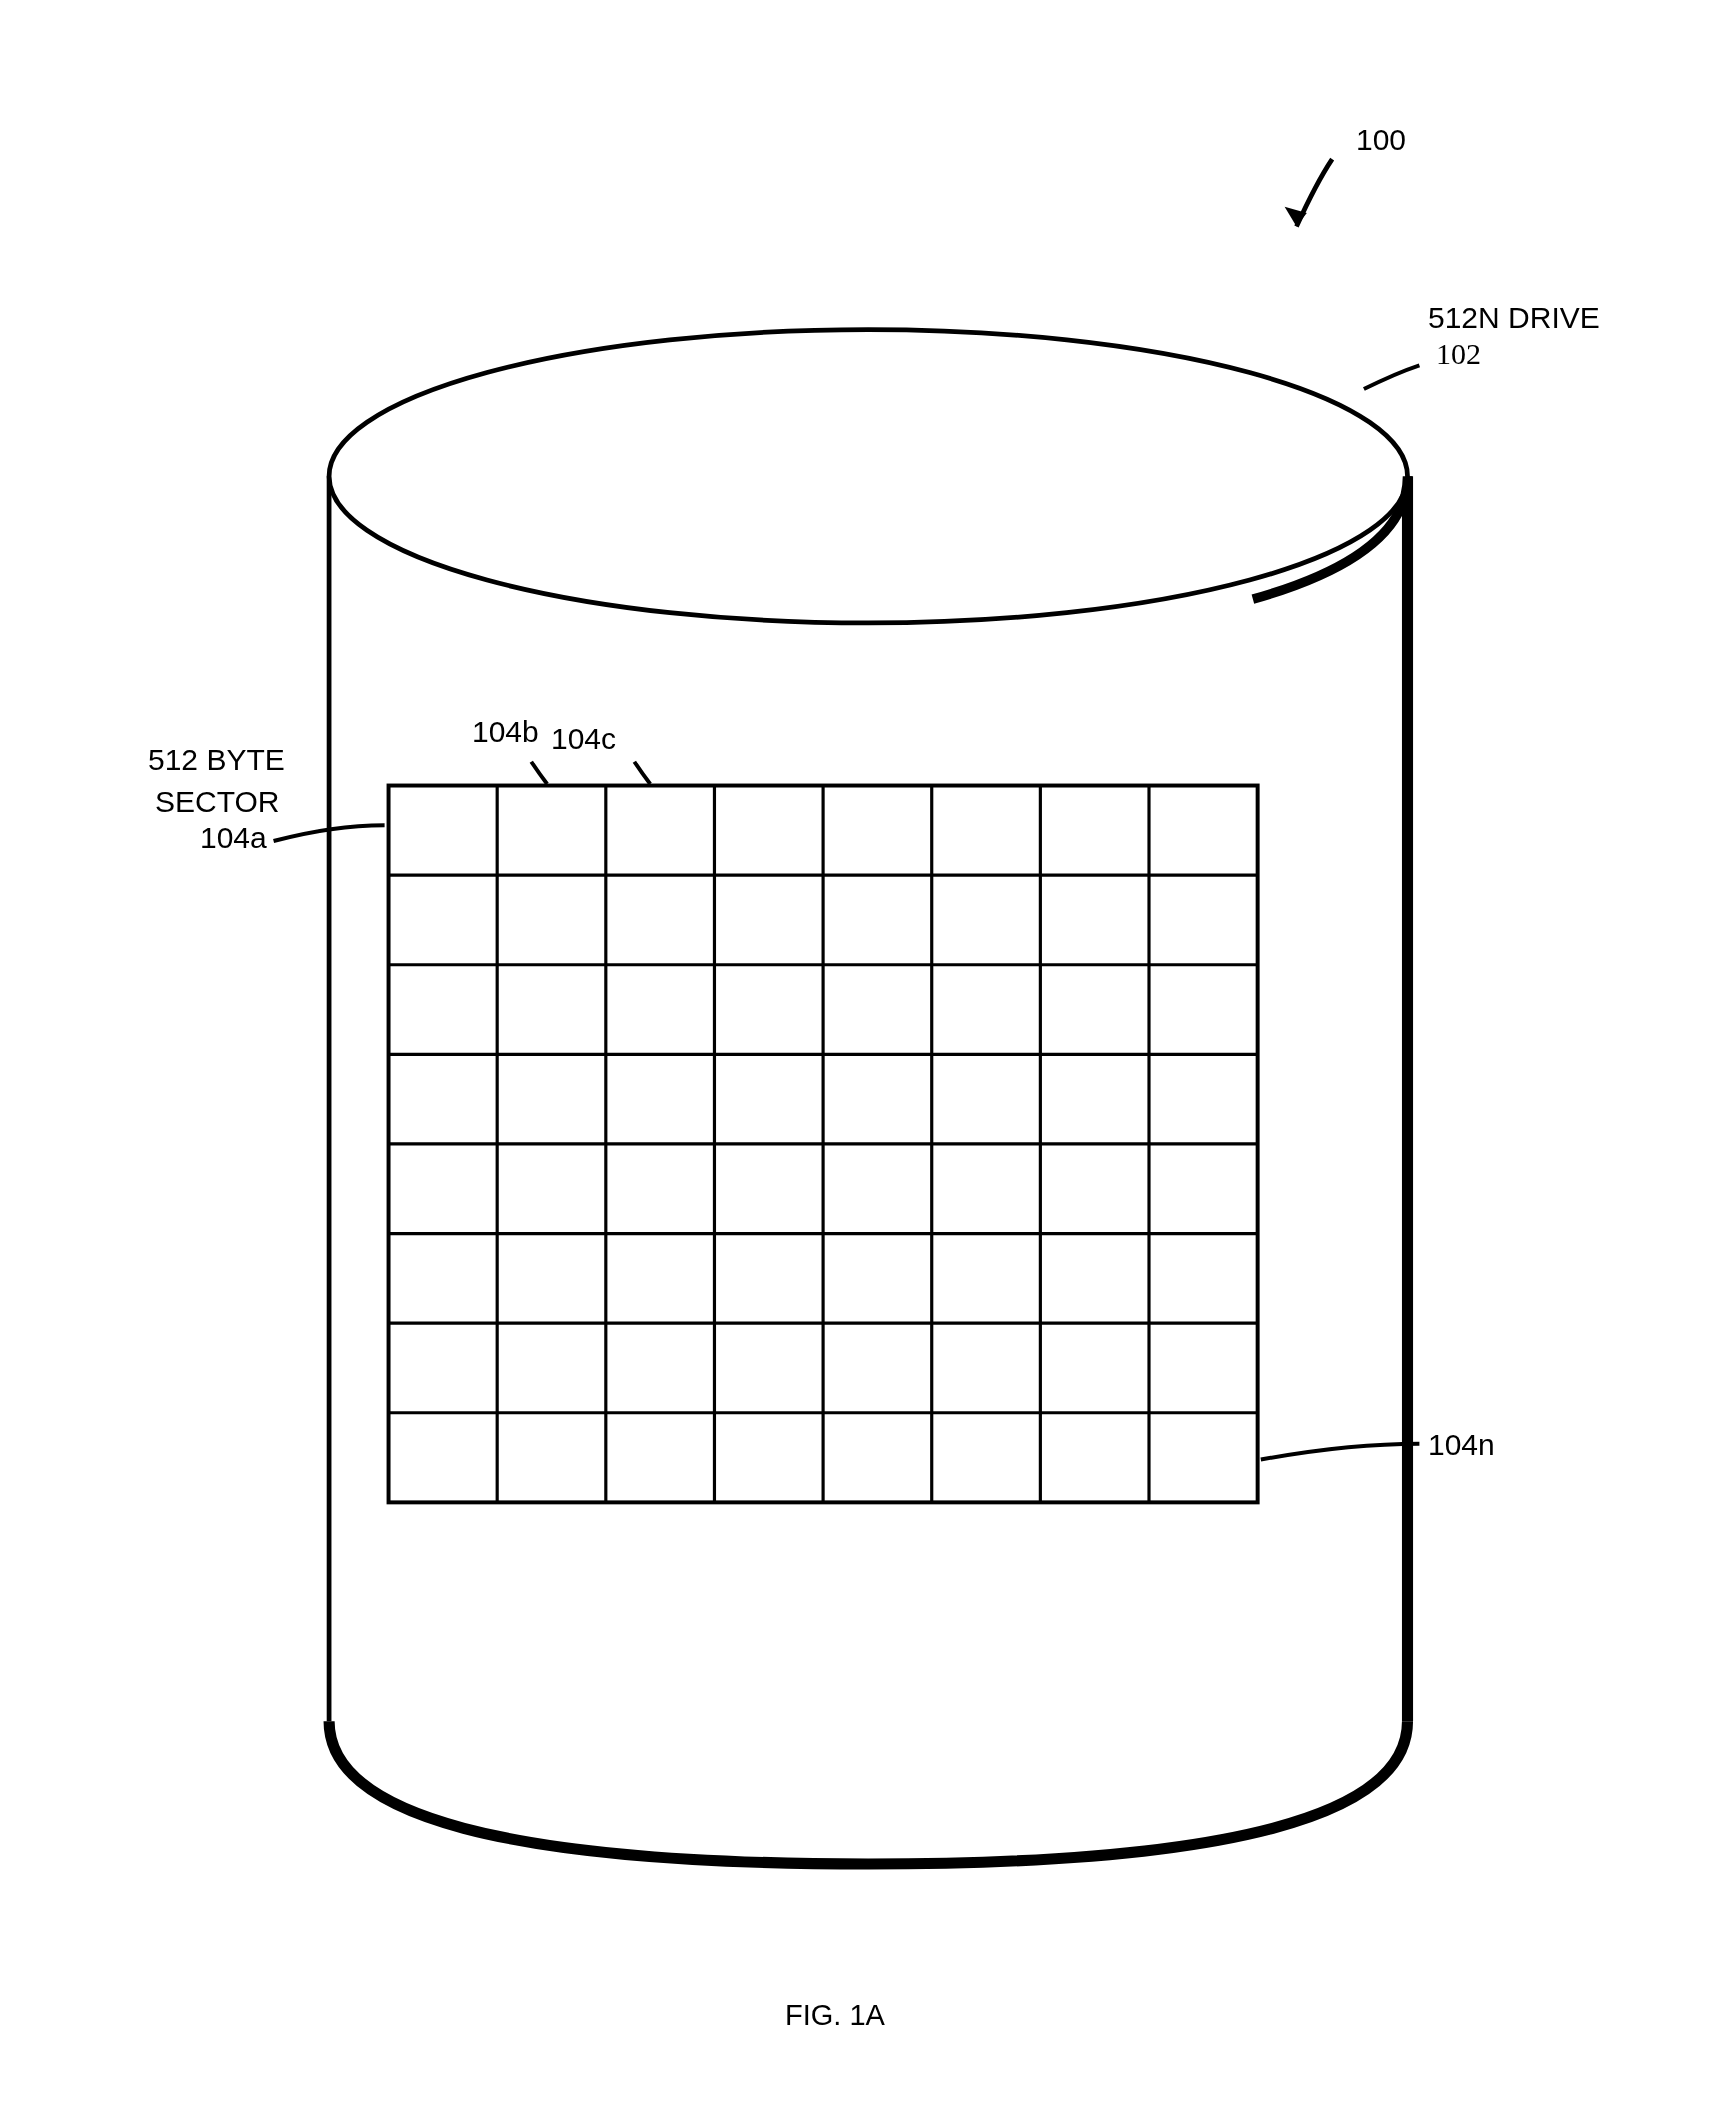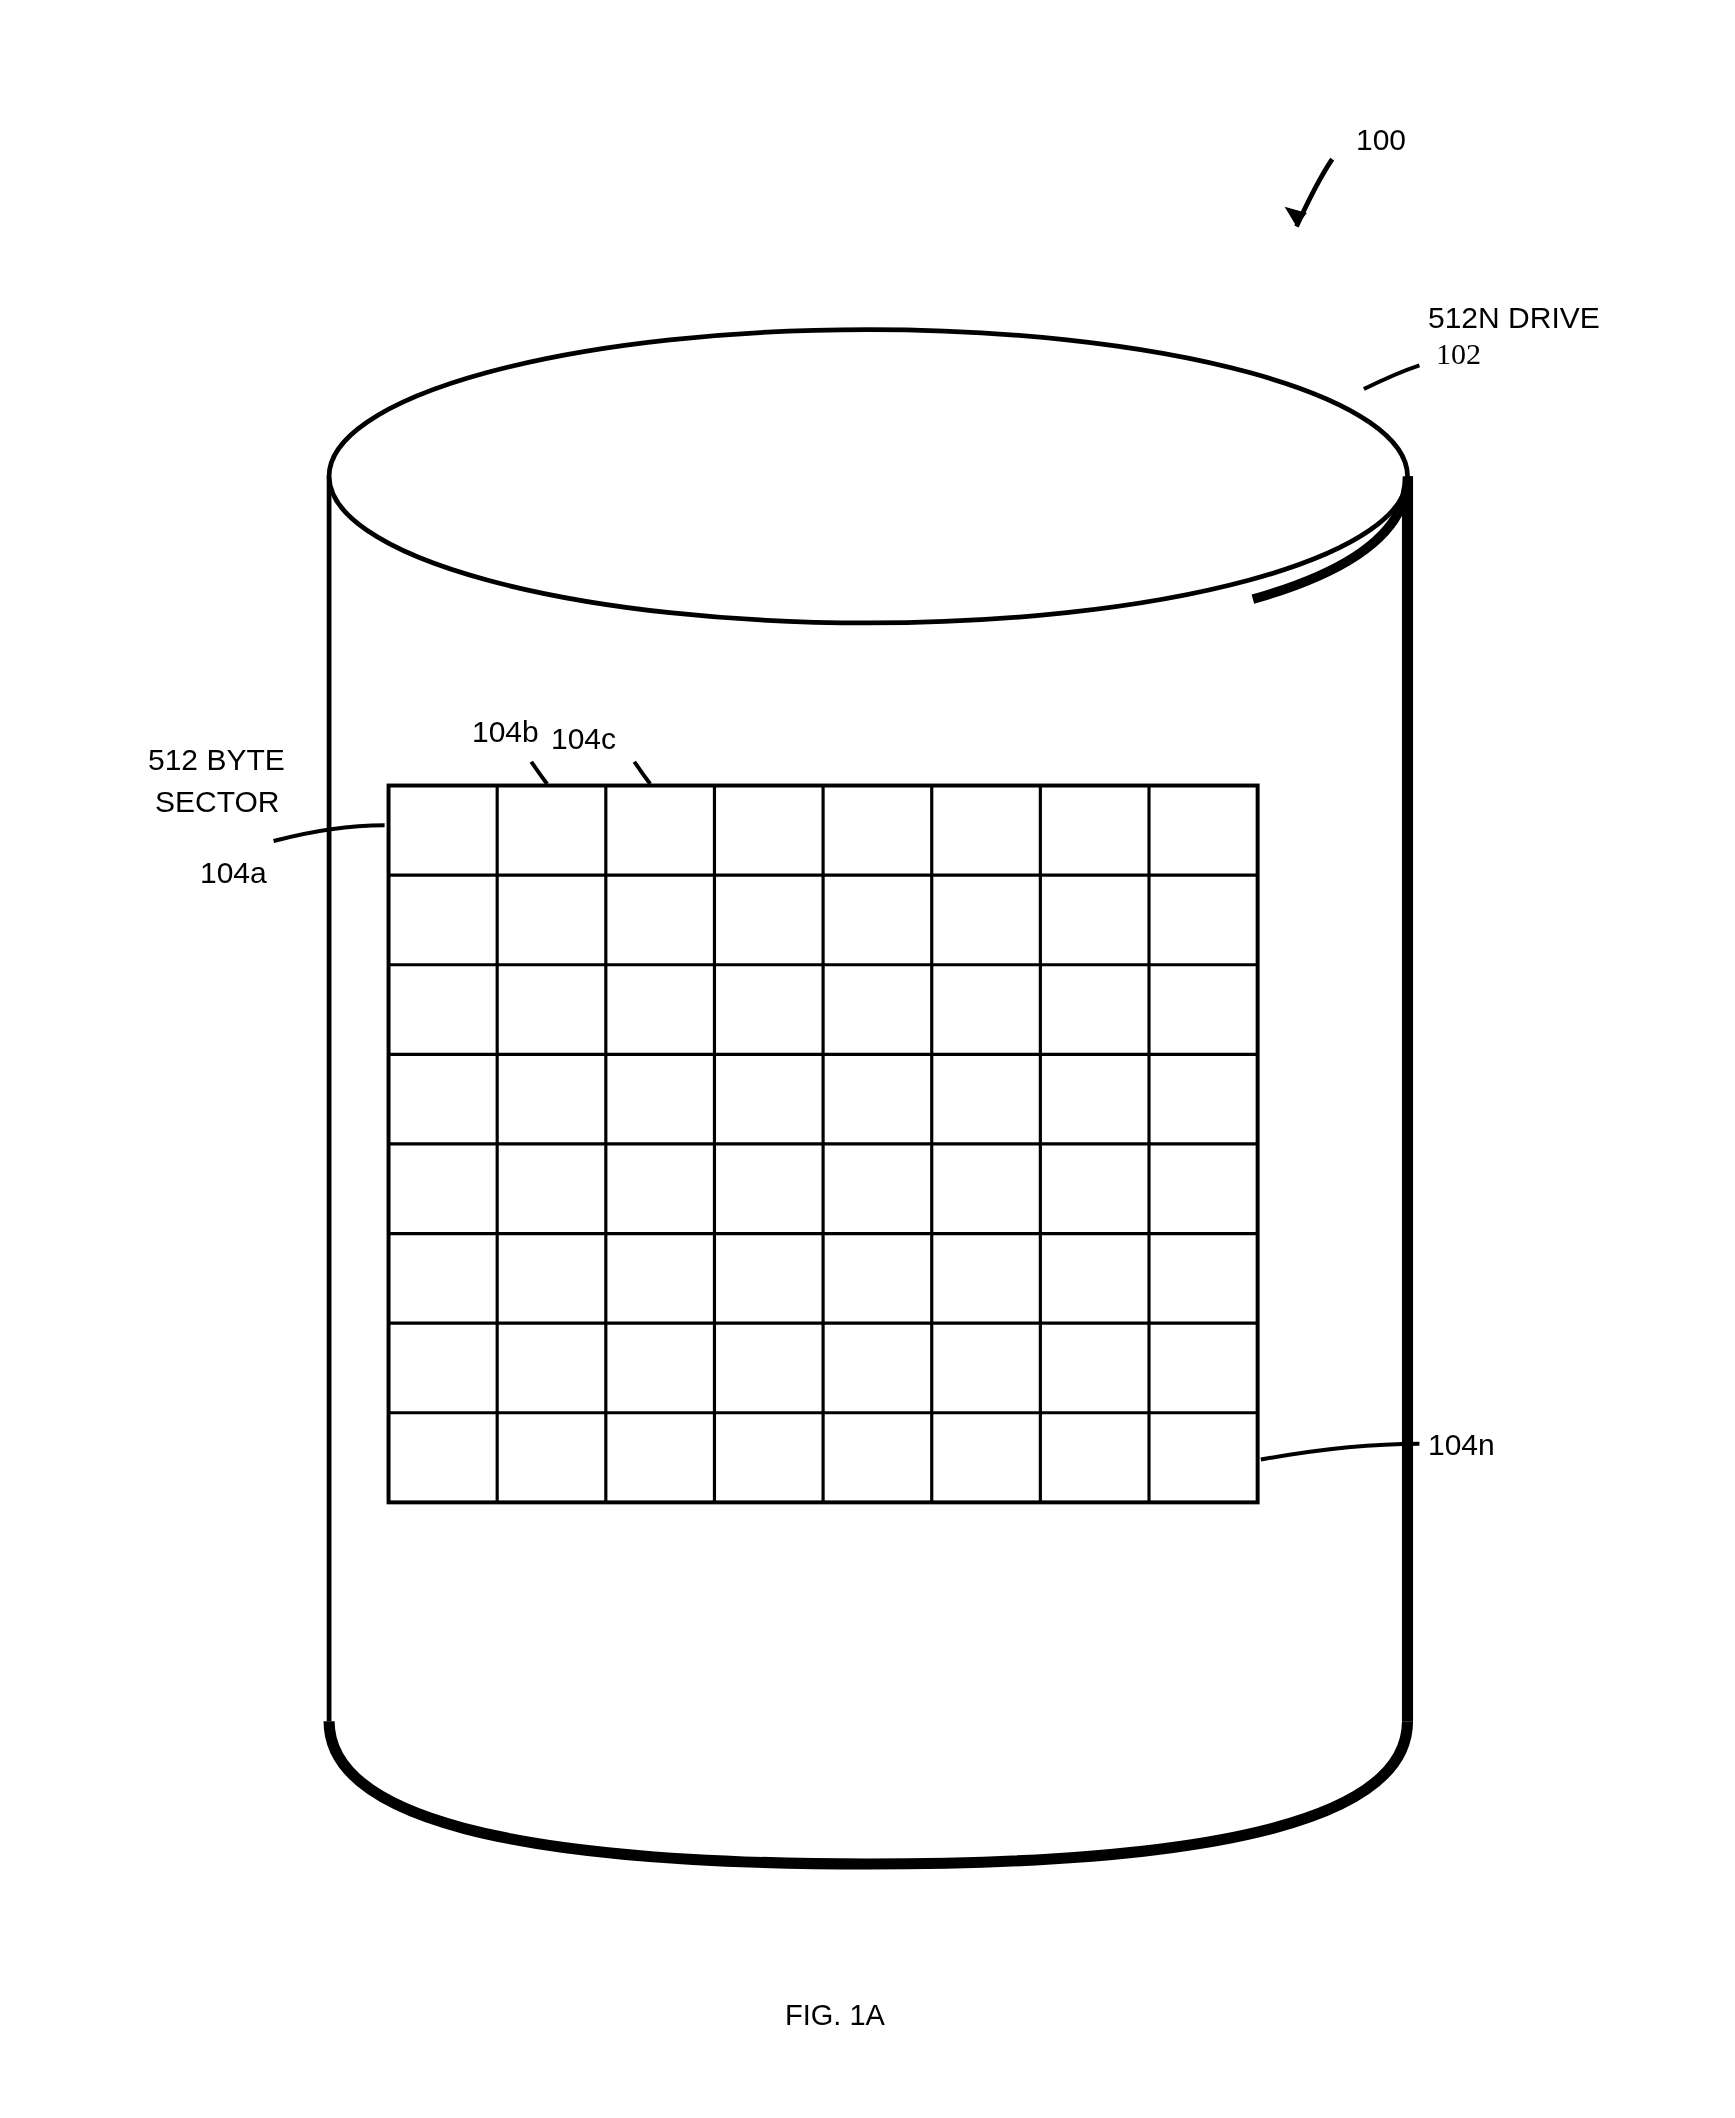--- a/index.html
+++ b/index.html
@@ -97,21 +97,21 @@
 
   </svg>
 
   <div class="label" style="left:1348px; top:123px;margin-left:8px;">100</div>
 
   <div class="label" style="left:1428px; top:301px;">512N DRIVE</div>
   <div class="label" style="left:1436px; top:337px;font-family:Liberation Serif, serif;">102</div>
 
   <div class="label" style="left:148px; top:743px; text-align:left;">512 BYTE</div>
   <div class="label" style="left:155px; top:785px;">SECTOR</div>
-  <div class="label" style="left:200px; top:821px;margin-top:35px;">104a</div>
+  <div class="label" style="left:200px; top:821px;">104a</div>
 
   <div class="label" style="left:472px; top:715px;">104b</div>
   <div class="label" style="left:551px; top:722px;">104c</div>
 
   <div class="label" style="left:1428px; top:1428px;">104n</div>
 
   <div class="figure-label" style="left:785px; top:1999px;">FIG. 1A</div>
 </div>
 
 

